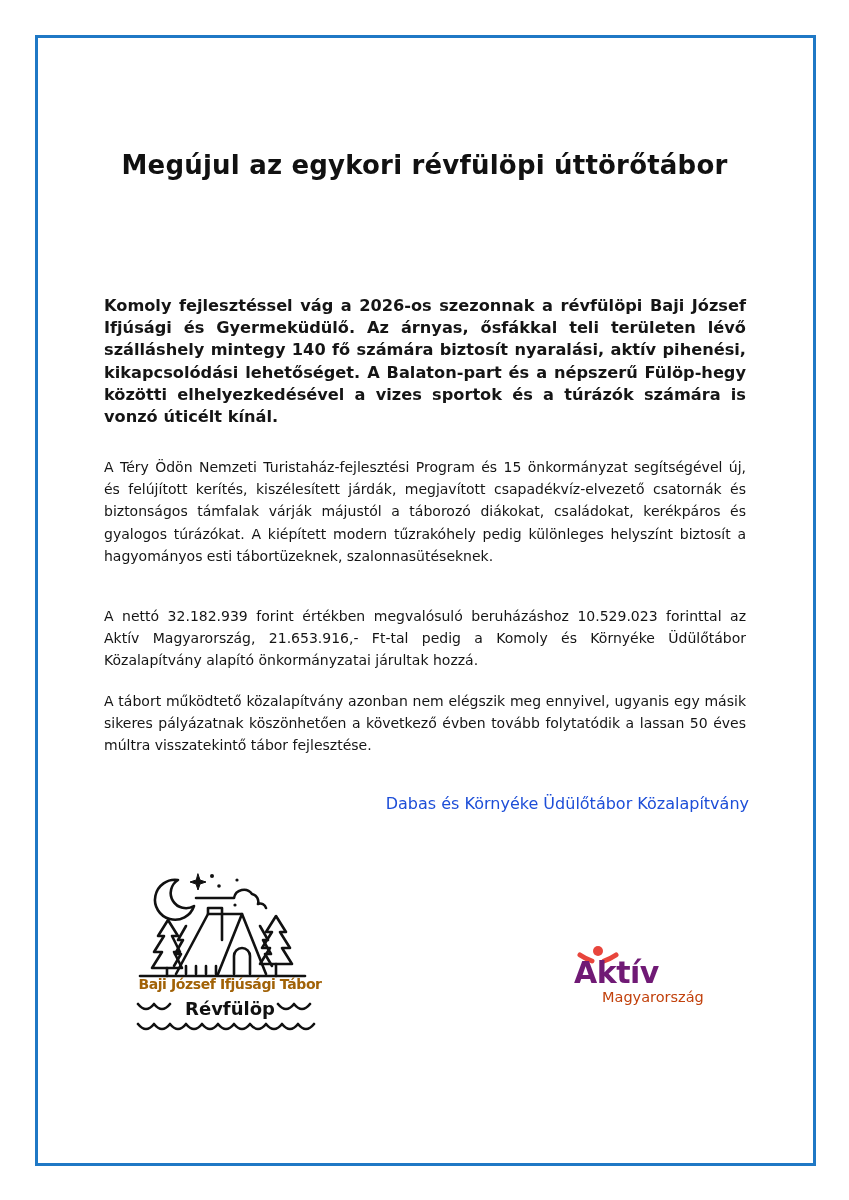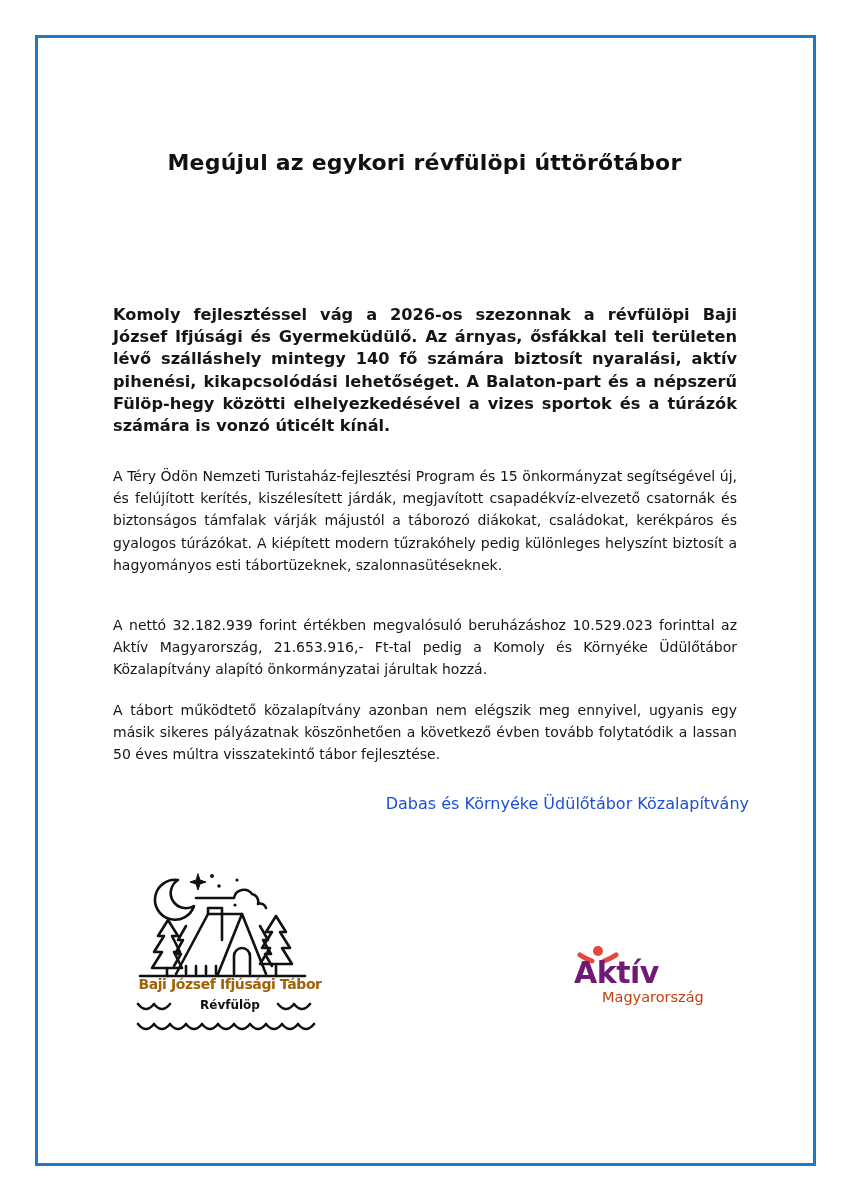--- a/index.html
+++ b/index.html
@@ -1,41 +1,41 @@
 <!DOCTYPE html>
 <html><head>
 <meta charset="utf-8">
 <style>
   html, body { margin: 0; padding: 0; background: #ffffff; }
   body { width: 849px; height: 1200px; position: relative; overflow: hidden;
          font-family: "DejaVu Sans", sans-serif; color: #111; }
   .frame { position: absolute; left: 35px; top: 35px; width: 775px; height: 1125px;
            border: 3px solid #1f78c5; box-sizing: content-box; }
   .title { position: absolute; left: 0; right: 0; top: 150px; text-align: center;
-           font-family: "DejaVu Sans", sans-serif; font-weight: bold; font-size: 22px;
+           font-family: "DejaVu Sans", sans-serif; font-weight: bold; font-size: 26px;
            letter-spacing: 0.2px; color: #111; }
   .body { position: absolute; left: 100px; width: 650px; font-size: 14px;
           line-height: 22.2px; text-align: justify; color: #151515; }
   .p1 { top: 291px; font-weight: bold; font-size: 16.2px; }
   .p2 { top: 452px; }
   .p3 { top: 601px; }
   .p4 { top: 686px; }
-  .body p { margin: 13px; }
+  .body p { margin: 4px; }
   .sig { position: absolute; right: 100px; top: 794px; font-size: 16px; color: #1d4ed8; }
   .logo-baji { position: absolute; left: 130px; top: 862px; width: 200px; height: 180px; }
   .logo-aktiv { position: absolute; left: 568px; top: 945px; width: 150px; height: 70px; }
   .aktiv-word { position: absolute; left: 6px; top: 10px; font-family: "DejaVu Sans", sans-serif;
                 font-weight: bold; font-size: 30px; color: #701a75; letter-spacing: -0.5px; }
   .aktiv-sub { position: absolute; left: 34px; top: 44px; font-family: "DejaVu Sans", sans-serif;
                font-size: 14.5px; color: #c2410c; }
   .baji-name { position: absolute; left: 0; width: 200px; top: 114px; text-align: center;
                font-family: "DejaVu Sans", sans-serif; font-weight: bold; font-size: 14px; color: #a16207;
                letter-spacing: -0.4px; }
   .baji-place { position: absolute; left: 0; width: 200px; top: 136px; text-align: center;
-                font-family: "DejaVu Sans", sans-serif; font-weight: bold; font-size: 12px; color: #111; }
+                font-family: "DejaVu Sans", sans-serif; font-weight: bold; font-size: 18px; color: #111; }
 </style>
 </head>
 <body>
 
 <div class="frame"></div>
 
 <h1 class="title" style="margin:0;">Megújul az egykori révfülöpi úttörőtábor</h1>
 
 <div class="body p1">
     <p>Komoly fejlesztéssel vág a 2026-os szezonnak a révfülöpi Baji József Ifjúsági és Gyermeküdülő. Az árnyas, ősfákkal teli területen lévő szálláshely mintegy 140 fő számára biztosít nyaralási, aktív pihenési, kikapcsolódási lehetőséget. A Balaton-part és a népszerű Fülöp-hegy közötti elhelyezkedésével a vizes sportok és a túrázók számára is vonzó úticélt kínál.</p>

